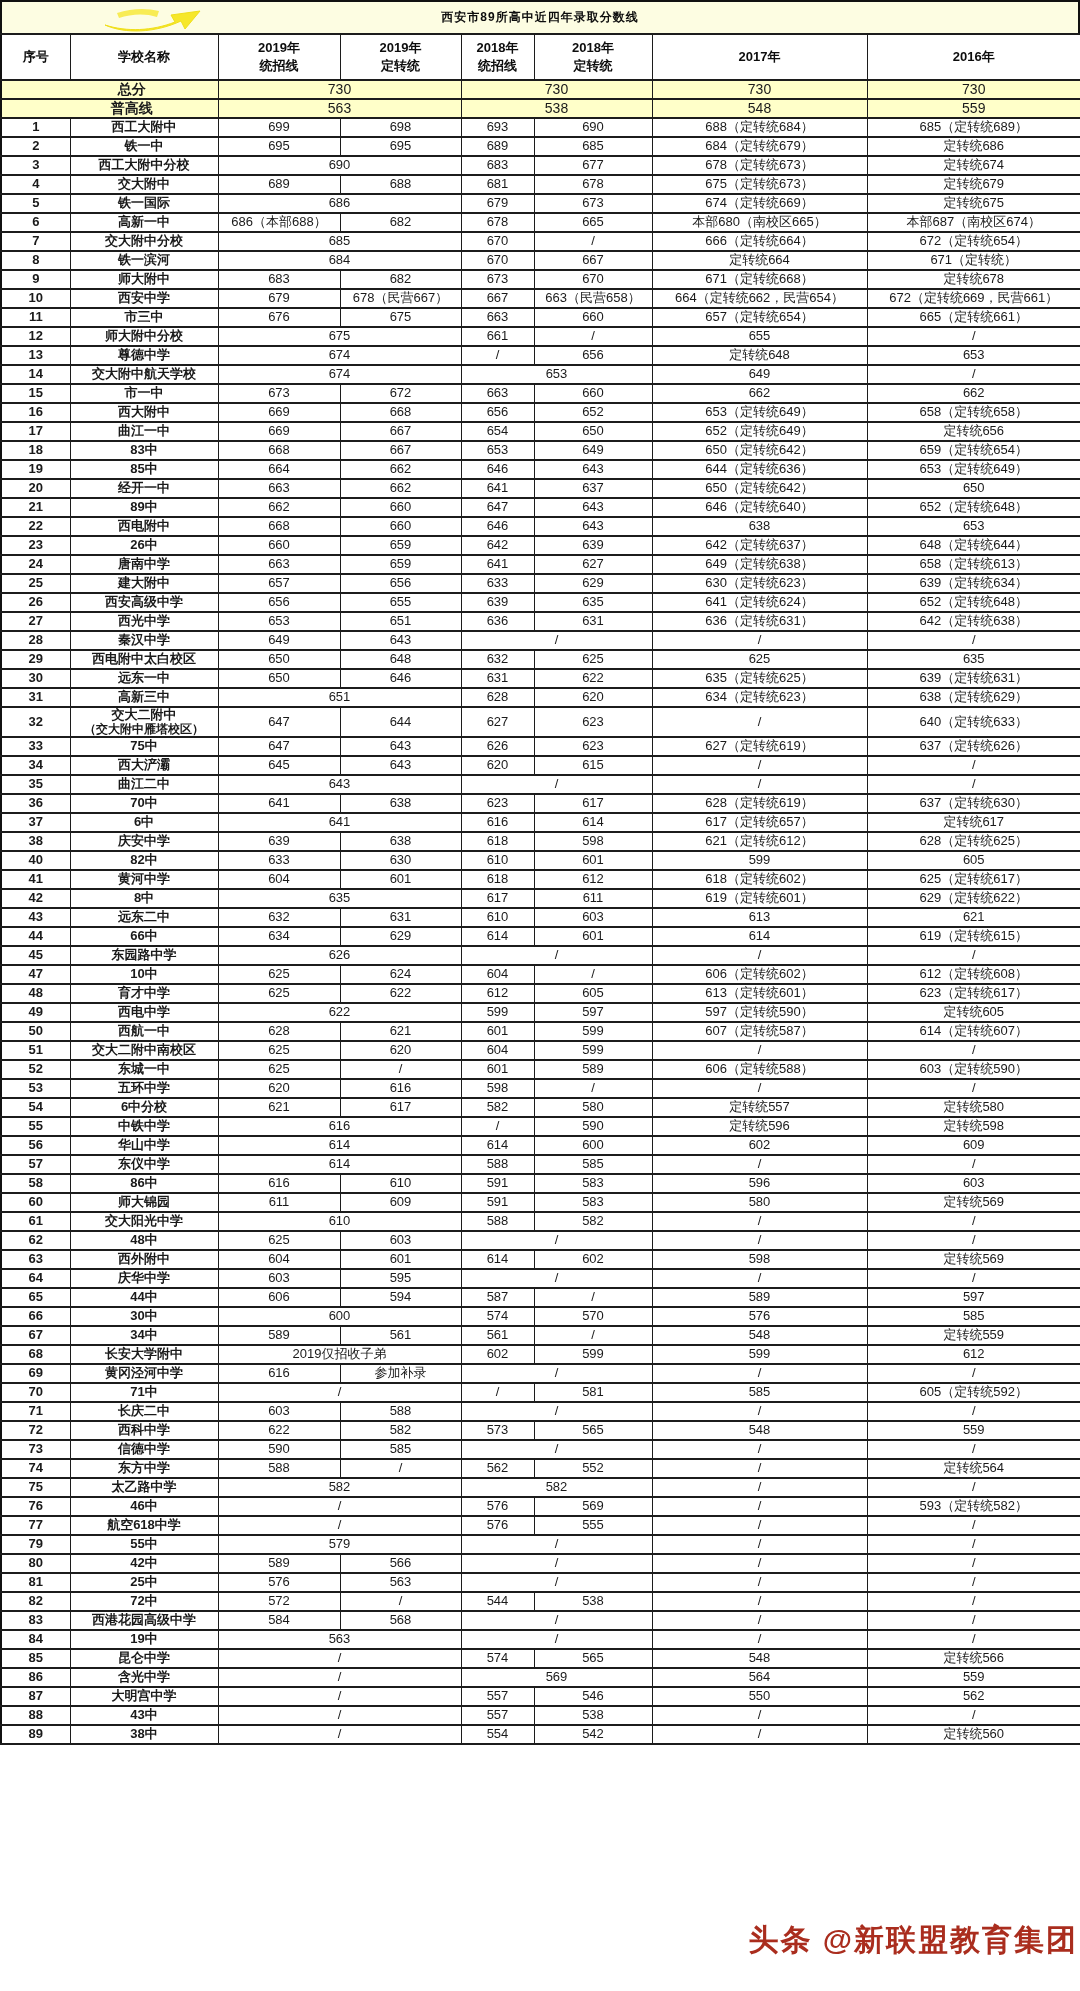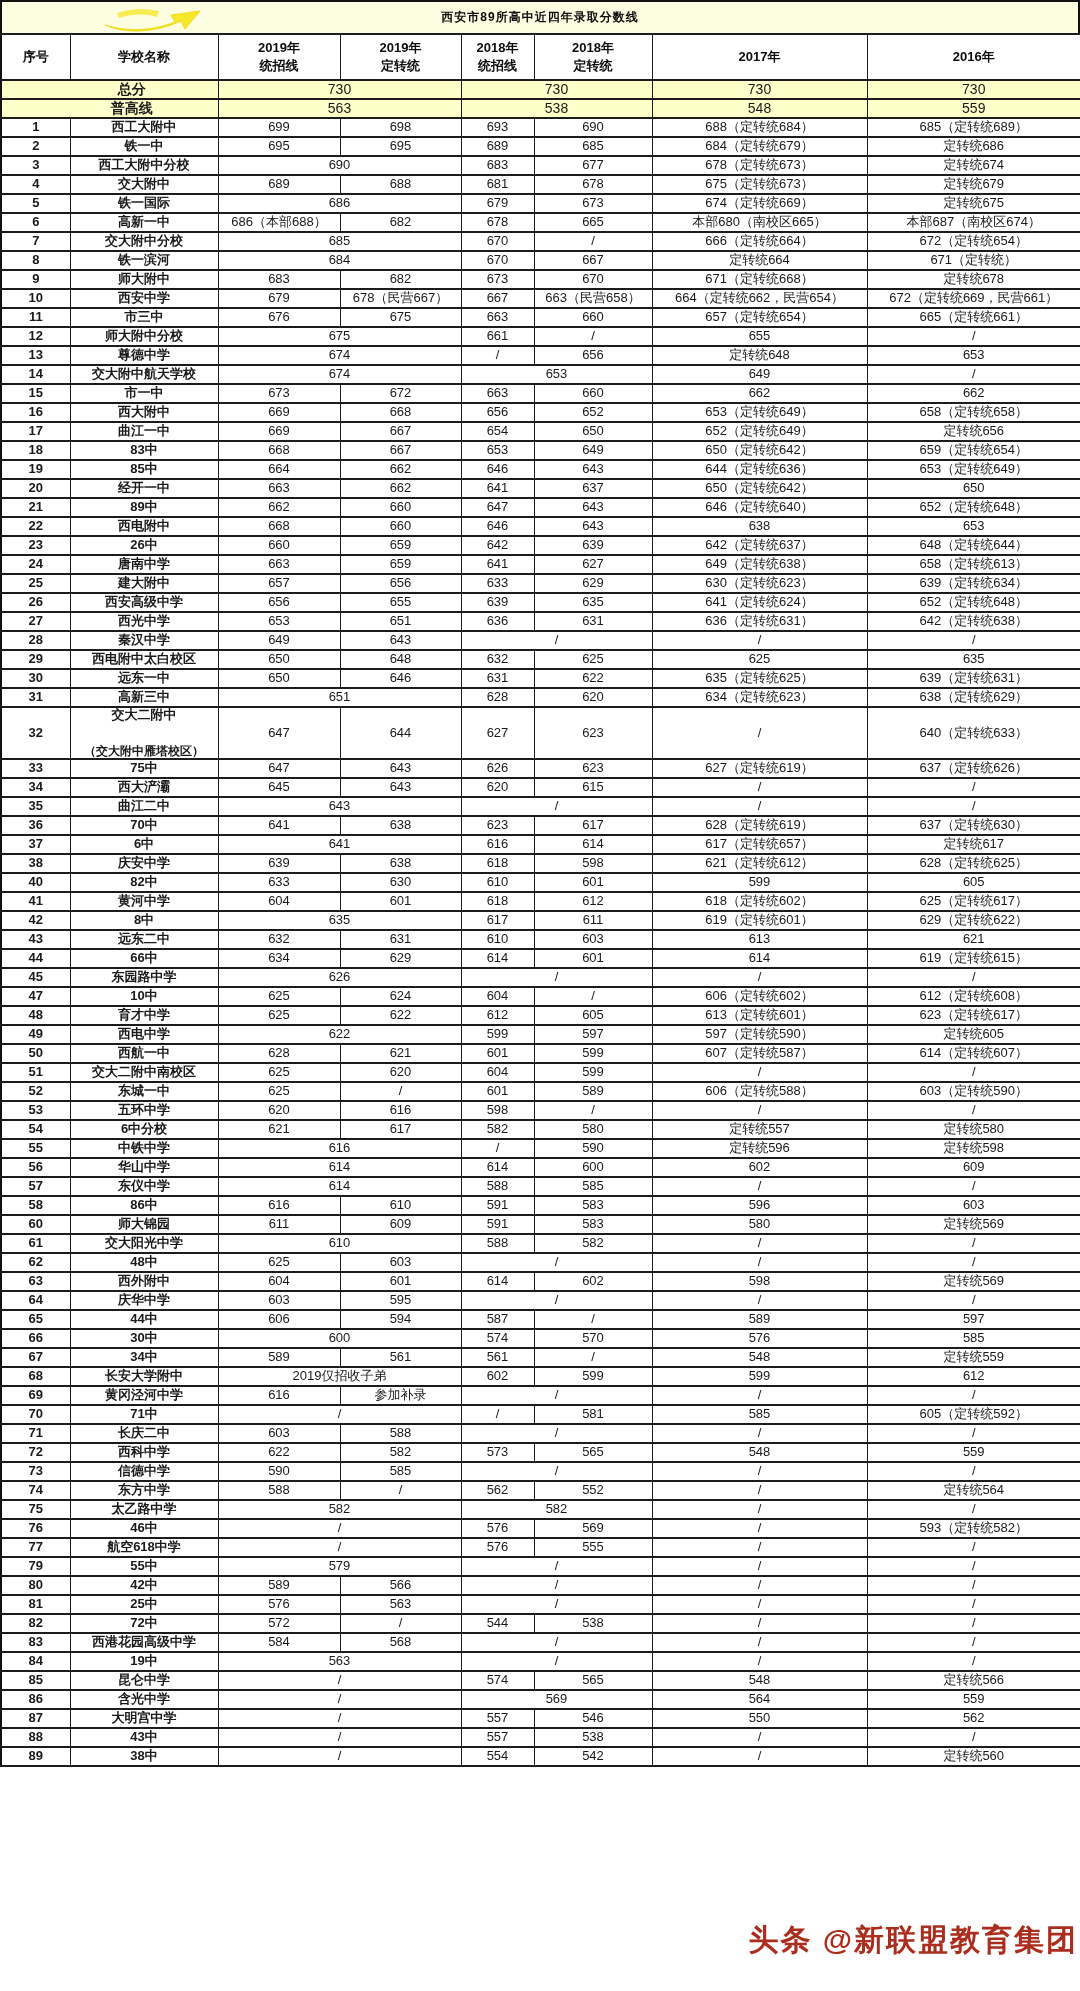--- a/index.html
+++ b/index.html
@@ -27,21 +27,21 @@
     text-align:center;vertical-align:middle;padding:0 2px;
     font-size:13px;color:#1a1a1a;height:17px;line-height:1.12;overflow:hidden;
   }
   thead th{font-weight:bold;font-size:13px;height:44px;background:#fff;color:#0d0d0d;}
   thead th div{line-height:1.35;}
   .special-row td{background:#ffffc9;}
   .special-row .label-cell{font-weight:bold;font-size:14px;padding-left:46px;}
   .special-row .val{font-size:14px;}
   td.no-cell{font-weight:bold;font-size:13px;}
   td.name-cell{font-weight:bold;font-size:13px;}
-  td.name-cell .sub{font-weight:bold;font-size:12px;margin-top:22px;}
+  td.name-cell .sub{font-weight:bold;font-size:12px;}
   .watermark{
     position:absolute;top:1920px;right:2px;white-space:nowrap;
     font-size:30px;font-weight:bold;color:#aa2d1e;letter-spacing:2px;
     text-shadow:-2px -2px 0 #fff,2px -2px 0 #fff,-2px 2px 0 #fff,2px 2px 0 #fff,3px 3px 0 #ffffffcc;
     z-index:5;
     margin-left:48px;
   }
 </style>
 </head>
 <body>

